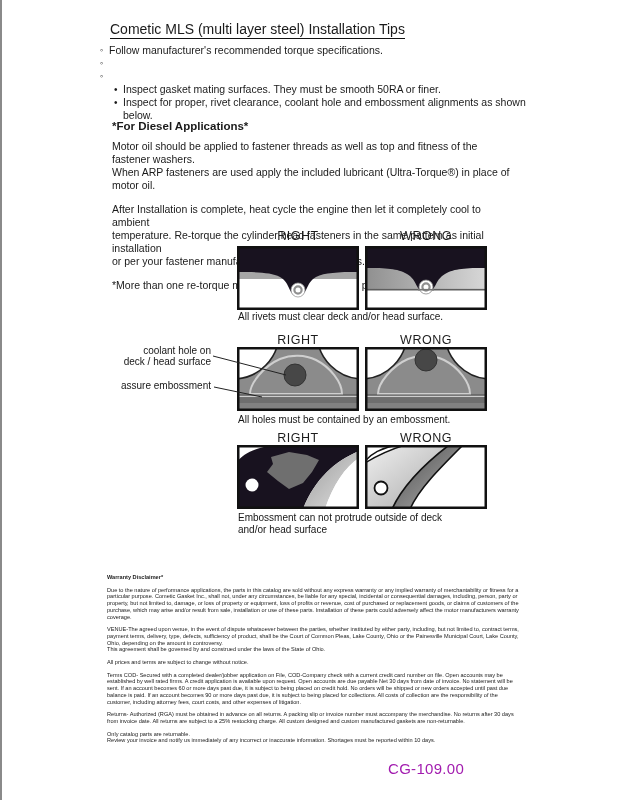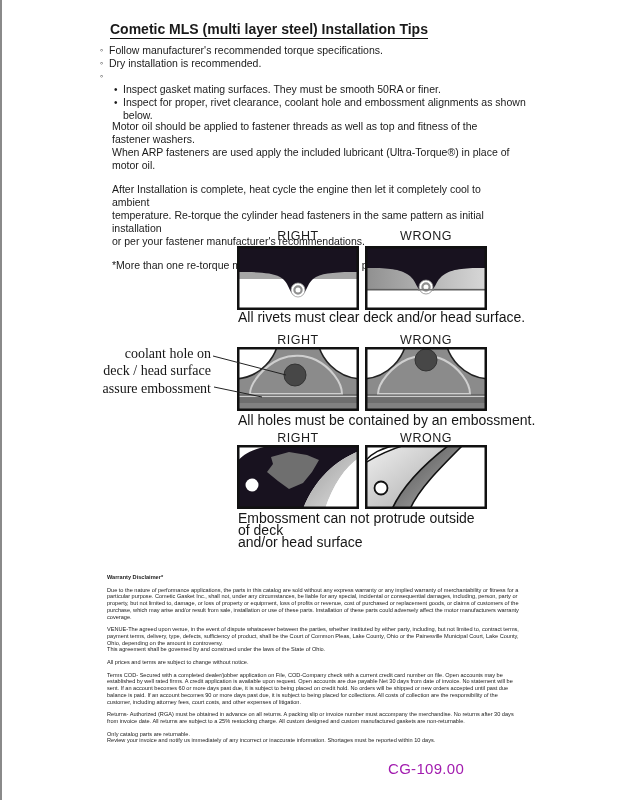--- a/index.html
+++ b/index.html
@@ -7,36 +7,36 @@
     position:relative;
     width:618px;height:800px;
     background:#ffffff;
     font-family:"Liberation Sans", sans-serif;
     color:#1a1a1a;
     overflow:hidden;
   }
   .edge-line{position:absolute;left:0;top:0;width:1.5px;height:800px;background:#8a8a8a;}
   
   .header{position:absolute;left:100px;top:20px;width:430px;}
-  .title{font-size:14px;font-weight:bold;display:inline-block;border-bottom:1.6px solid #111;padding-bottom:1px;margin-left:10px;margin-bottom:5px;}
+  .title{font-size:14px;font-weight:normal;display:inline-block;border-bottom:1.6px solid #111;padding-bottom:1px;margin-left:10px;margin-bottom:5px;}
   .blist{font-size:10.5px;line-height:13px;}
   .brow{display:flex;align-items:flex-start;}
   .bmark{width:9px;flex:0 0 9px;font-size:9px;line-height:13px;text-align:left;}
   .sub .bmark{font-size:10px;}
   .sub{margin-left:14px;}
   
   .diesel{position:absolute;left:112px;top:120px;width:404px;font-size:10.5px;line-height:13px;}
   .diesel h2{font-size:11.5px;margin:0 0 7px 0;}
   .preline{white-space:pre-line;}
   .diesel p{margin:0 0 11px 0;}
   
   .dlabel{position:absolute;width:122px;text-align:center;font-size:12.5px;letter-spacing:.5px;color:#1c1c1c;}
   .panel{position:absolute;width:122px;height:64px;}
-  .caption{position:absolute;left:238px;font-size:14px;line-height:12px;color:#161616;}
-  .sidelabel{position:absolute;left:88px;width:123px;text-align:right;font-size:14px;line-height:17px;color:#161616;font-family:Liberation Serif, serif;}
+  .caption{position:absolute;left:238px;font-size:10px;line-height:12px;color:#161616;}
+  .sidelabel{position:absolute;left:88px;width:123px;text-align:right;font-size:10px;line-height:11px;color:#161616;}
   .leader{position:absolute;left:120px;top:344px;width:200px;height:60px;}
   
   .legal{position:absolute;left:107px;top:574px;width:412px;font-size:5.6px;line-height:6.7px;color:#222;}
   .legal .lh{font-weight:bold;margin-bottom:6px;}
   .legal div.lp{margin-bottom:6px;}
   .footer{position:absolute;left:388px;top:760px;font-size:15px;color:#a21caf;letter-spacing:.3px;}
 </style>
 </head>
 <body>
 
@@ -45,37 +45,37 @@
 
   <div class="header">
     <div class="title">Cometic MLS (multi layer steel) Installation Tips</div>
     <div class="blist">
       <div class="brow">
         <span class="bmark">◦</span>
         <span>Follow manufacturer's recommended torque specifications.</span>
       </div>
       <div class="brow">
         <span class="bmark">◦</span>
-        <span>Dry installation is recommended.</span>
       </div>
       <div class="brow">
         <span class="bmark">◦</span>
       </div>
       <div class="brow sub">
         <span class="bmark">•</span>
         <span>Inspect gasket mating surfaces.  They must be smooth 50RA or finer.</span>
       </div>
       <div class="brow sub">
         <span class="bmark">•</span>
         <span>Inspect for proper, rivet clearance, coolant hole and embossment alignments as shown below.</span>
       </div>
     </div>
   </div>
 
   <div class="diesel">
+    <h2>*For Diesel Applications*</h2>
     <p class="preline">Motor oil should be applied to fastener threads as well as top and fitness of the fastener washers.
 When ARP fasteners are used apply the included lubricant (Ultra-Torque®) in place of motor oil.</p>
     <p class="preline">After Installation is complete, heat cycle the engine then let it completely cool to ambient
 temperature. Re-torque the cylinder head fasteners in the same pattern as initial installation
 or per your fastener manufacturer's recommendations.</p>
     <p>*More than one re-torque may be required to achieve proper fastener stretch*</p>
   </div>
 
   <div class="dlabel" style="left:237px;top:229px;">RIGHT</div>
   <div class="dlabel" style="left:365px;top:229px;">WRONG</div>

